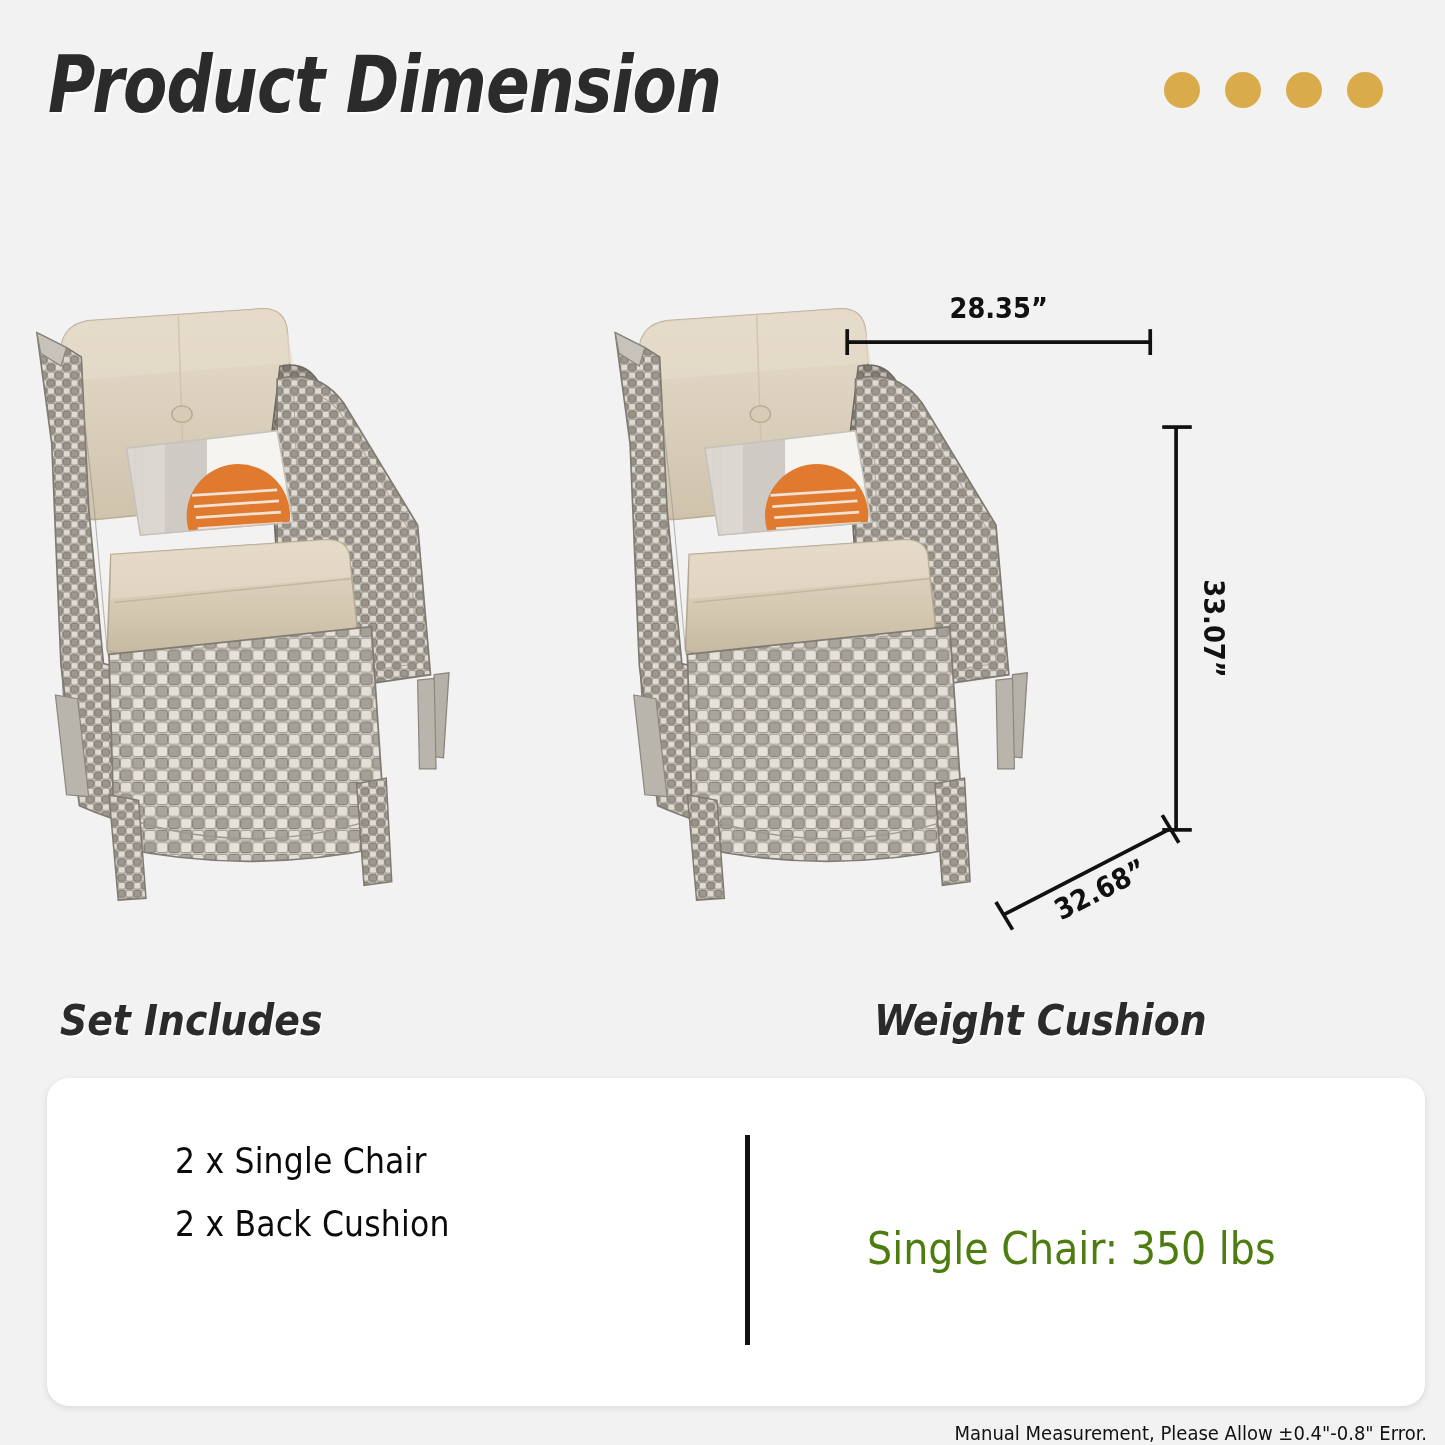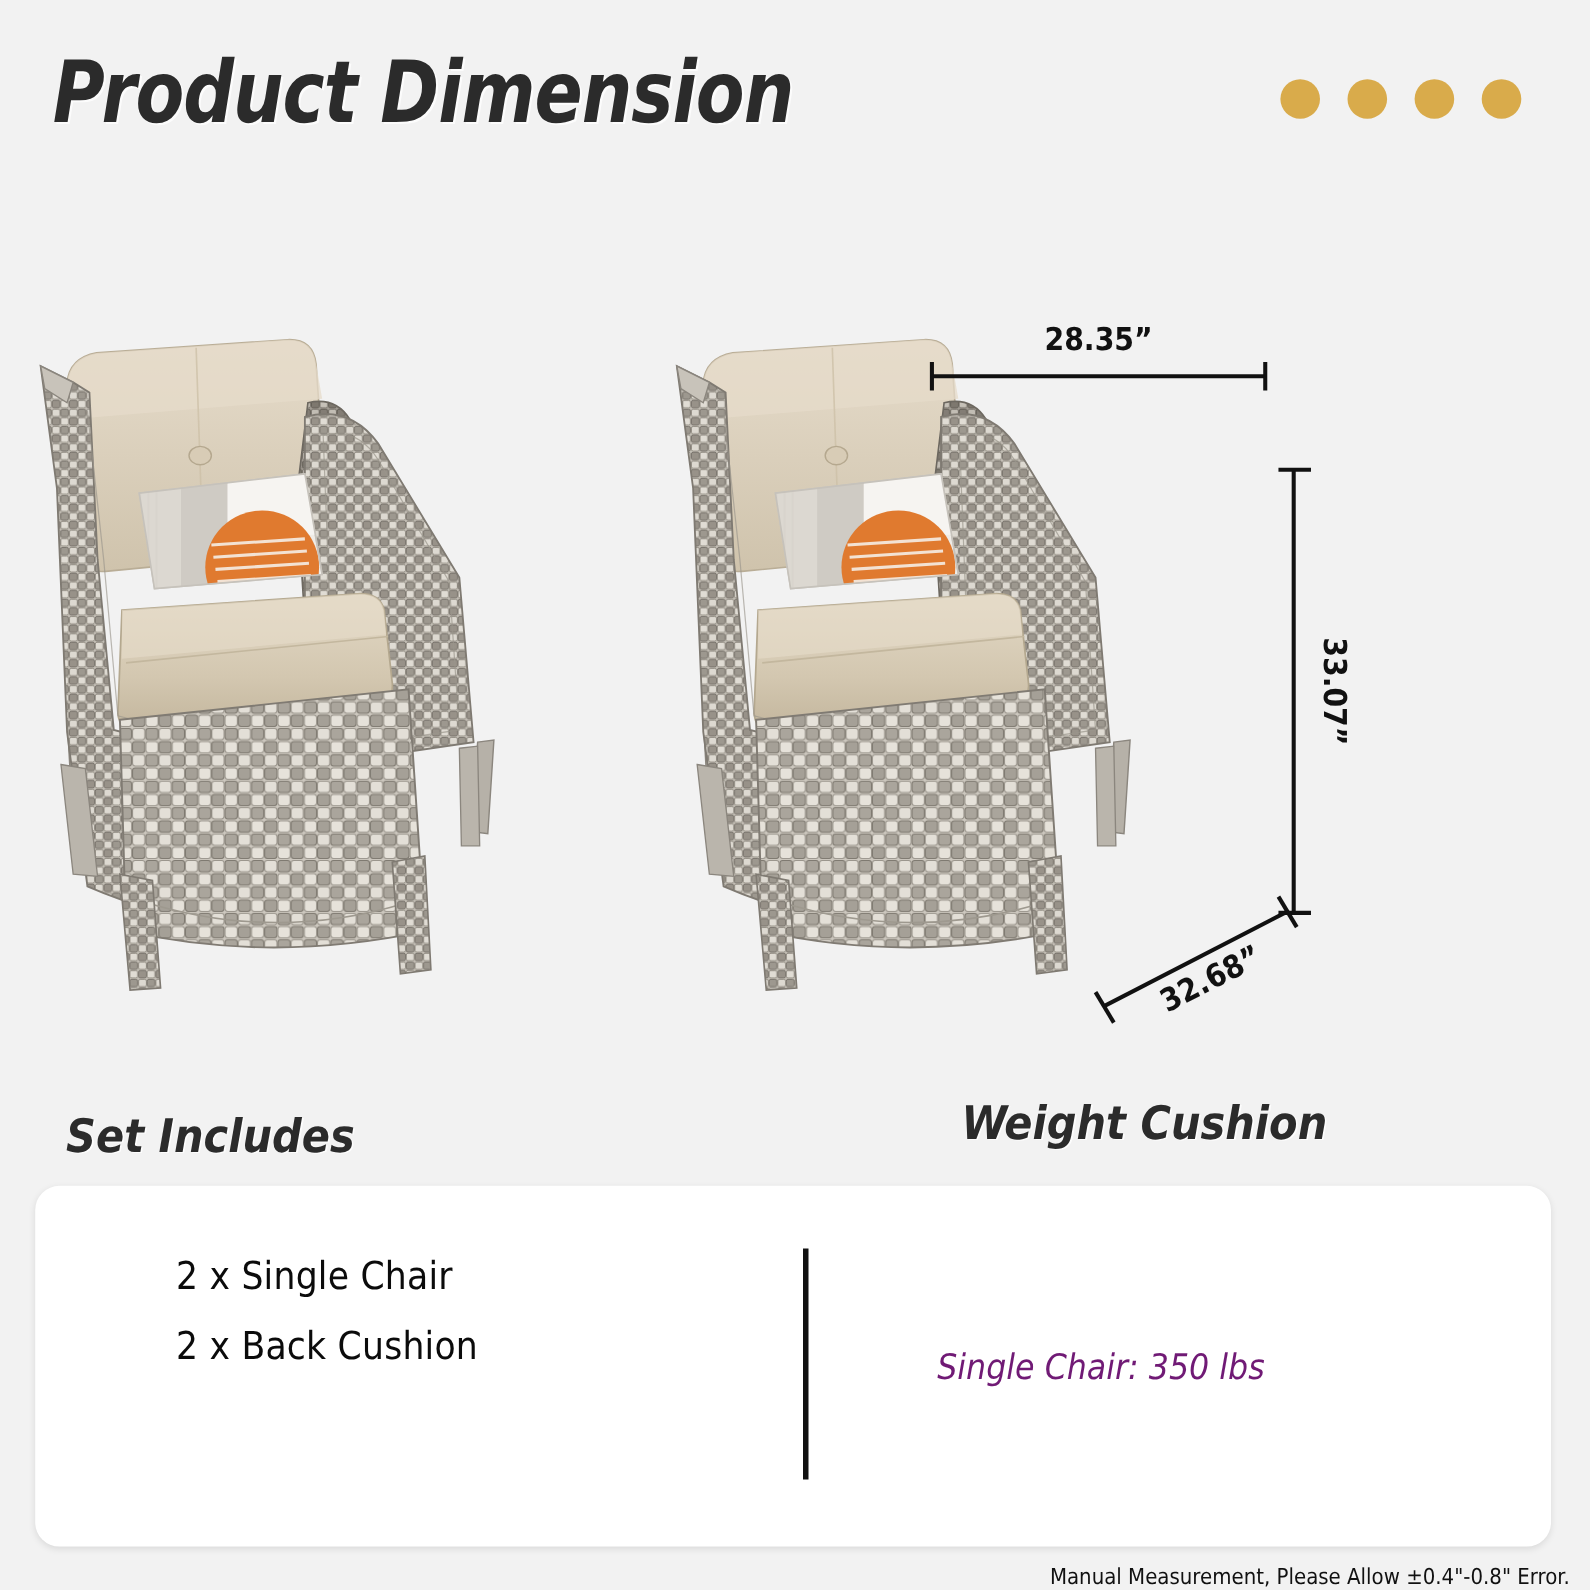--- a/index.html
+++ b/index.html
@@ -39,49 +39,48 @@
   
   .section-title{
     position:absolute;
     font-size:42px;line-height:1;
     font-weight:bold;font-style:italic;
     color:#2b2b2b;
     font-family:"DejaVu Sans Condensed","Liberation Sans Narrow","Liberation Sans",sans-serif;
     text-shadow:1.5px 1.5px 0 rgba(255,255,255,.8);
     white-space:nowrap;
   }
-  #set-includes-title{left:60px;top:1000px;margin-top:12px;}
+  #set-includes-title{left:60px;top:1000px;}
   #weight-capacity-title{left:874px;top:1000px;}
 
   
   #info-card{
-    position:absolute;left:32px;top:1078px;
+    position:absolute;left:47px;top:1078px;
     width:1378px;height:328px;
     background:#fff;border-radius:22px;
     box-shadow:0 2px 7px rgba(0,0,0,.10);
     box-sizing:border-box;
   }
   #set-includes-list{
     position:absolute;left:128px;top:52px;
   }
   .list-item{
     font-size:35px;line-height:63px;color:#0b0b0b;
     font-family:"DejaVu Sans Condensed","Liberation Sans Narrow","Liberation Sans",sans-serif;
     white-space:nowrap;letter-spacing:.2px;
   }
   #card-divider{
     position:absolute;left:698px;top:57px;
     width:5px;height:210px;background:#111;
   }
   #weight-capacity-value{
     position:absolute;left:820px;top:149px;
-    font-size:32px;line-height:1;color:#701a75;
+    font-size:44px;line-height:1;color:#4d7c0f;
     font-family:"DejaVu Sans Condensed","Liberation Sans Narrow","Liberation Sans",sans-serif;
     white-space:nowrap;
-    font-style:italic;
   }
 
   
   #footer-note{
     position:absolute;right:18px;top:1412px;
     font-size:20px;line-height:1;color:#111;
     font-family:"DejaVu Sans Condensed","Liberation Sans Narrow","Liberation Sans",sans-serif;
     white-space:nowrap;
     margin-top:11px;
   }

